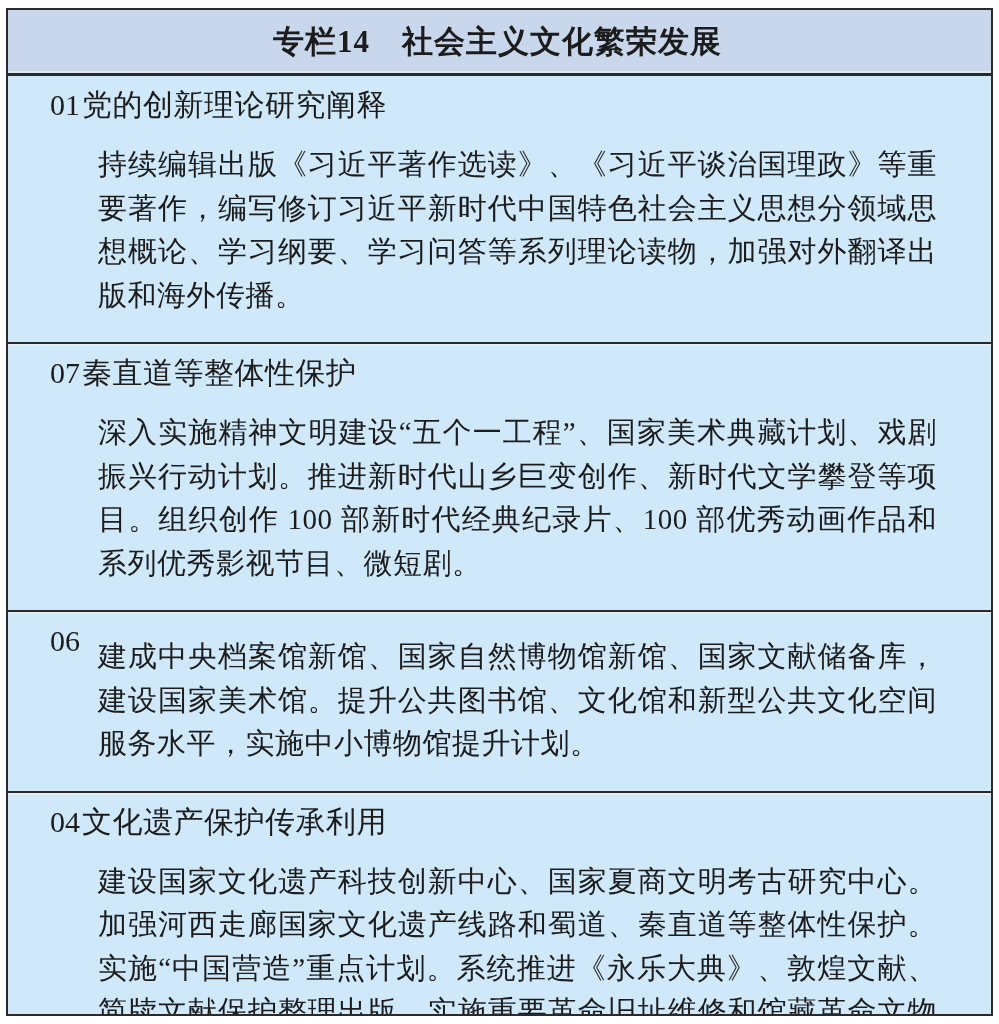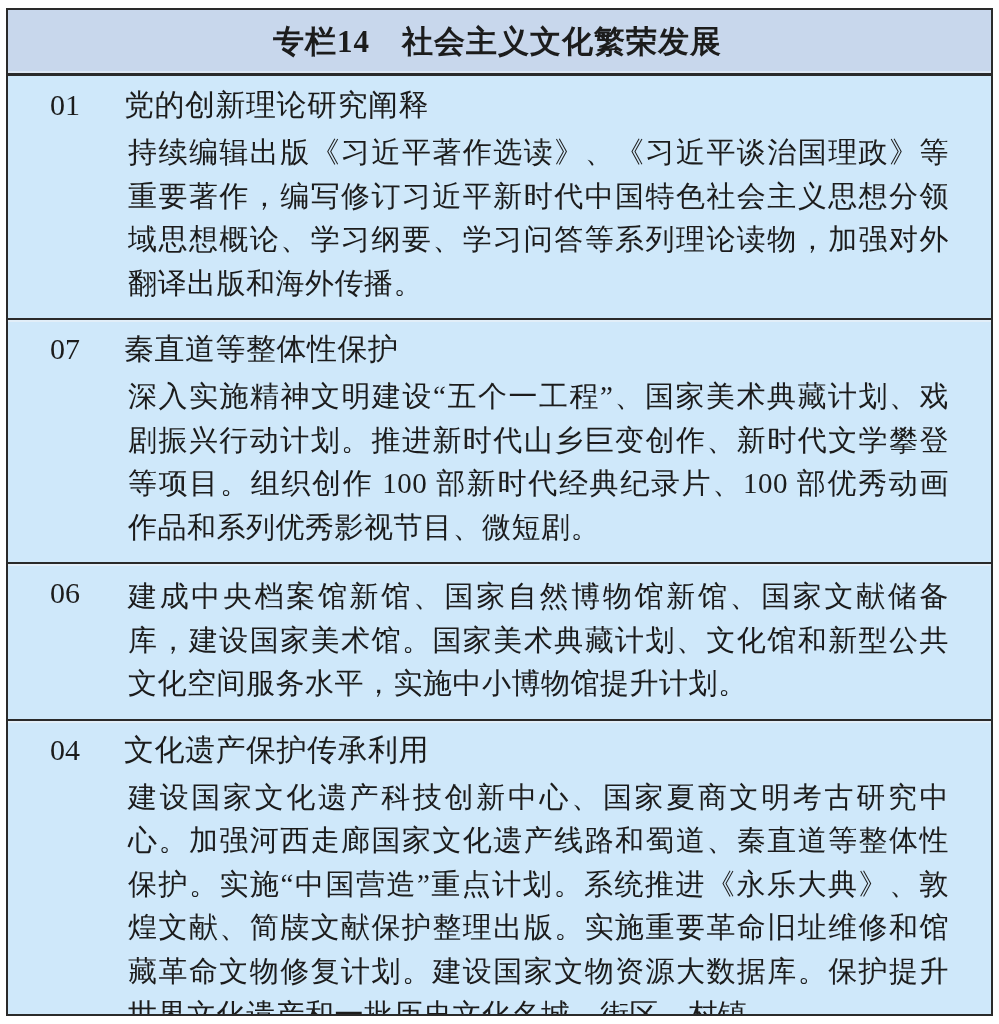--- a/index.html
+++ b/index.html
@@ -40,21 +40,21 @@
     line-height: 38px;
   }
   .panel-body {
     background: #cfe8fa;
     flex: 1 1 auto;
     display: flex;
     flex-direction: column;
   }
   .section {
     position: relative;
-    padding: 7px 38px 9px 116px;
+    padding: 7px 38px 9px 74px;
     flex: 1 0 auto;
   }
   .section + .section {
     border-top: 2px solid #2a2a2a;
     box-shadow: inset 0 2px 0 #e2eef8;
   }
   .section-num {
     position: absolute;
     left: 42px;
     top: 7px;
@@ -63,21 +63,21 @@
     line-height: 44px;
   }
   .section-heading {
     margin: 0;
     font-size: 30px;
     font-weight: normal;
     line-height: 44px;
     letter-spacing: 0.5px;
   }
   .section-text {
-    margin: 4px;
+    margin: 16px;
     font-size: 29px;
     line-height: 43.5px;
     text-align: justify;
     text-justify: inter-ideograph;
     letter-spacing: 0.5px;
   }
 </style>
 </head>
 <body>
 
@@ -97,21 +97,21 @@
       </div>
 
       <div class="section">
         <span class="section-num">07</span>
         <h3 class="section-heading">秦直道等整体性保护</h3>
         <p class="section-text">深入实施精神文明建设“五个一工程”、国家美术典藏计划、戏剧振兴行动计划。推进新时代山乡巨变创作、新时代文学攀登等项目。组织创作 100 部新时代经典纪录片、100 部优秀动画作品和系列优秀影视节目、微短剧。</p>
       </div>
 
       <div class="section">
         <span class="section-num">06</span>
-        <p class="section-text">建成中央档案馆新馆、国家自然博物馆新馆、国家文献储备库，建设国家美术馆。国家美术典藏计划、文化馆和新型公共文化空间服务水平，实施中小博物馆提升计划。</p>
+        <p class="section-text">建成中央档案馆新馆、国家自然博物馆新馆、国家文献储备库，建设国家美术馆。提升公共图书馆、文化馆和新型公共文化空间服务水平，实施中小博物馆提升计划。</p>
       </div>
 
       <div class="section">
         <span class="section-num">04</span>
         <h3 class="section-heading">文化遗产保护传承利用</h3>
         <p class="section-text">建设国家文化遗产科技创新中心、国家夏商文明考古研究中心。加强河西走廊国家文化遗产线路和蜀道、秦直道等整体性保护。实施“中国营造”重点计划。系统推进《永乐大典》、敦煌文献、简牍文献保护整理出版。实施重要革命旧址维修和馆藏革命文物修复计划。建设国家文物资源大数据库。保护提升世界文化遗产和一批历史文化名城、街区、村镇。</p>
       </div>
 
     </div>
   </div>

